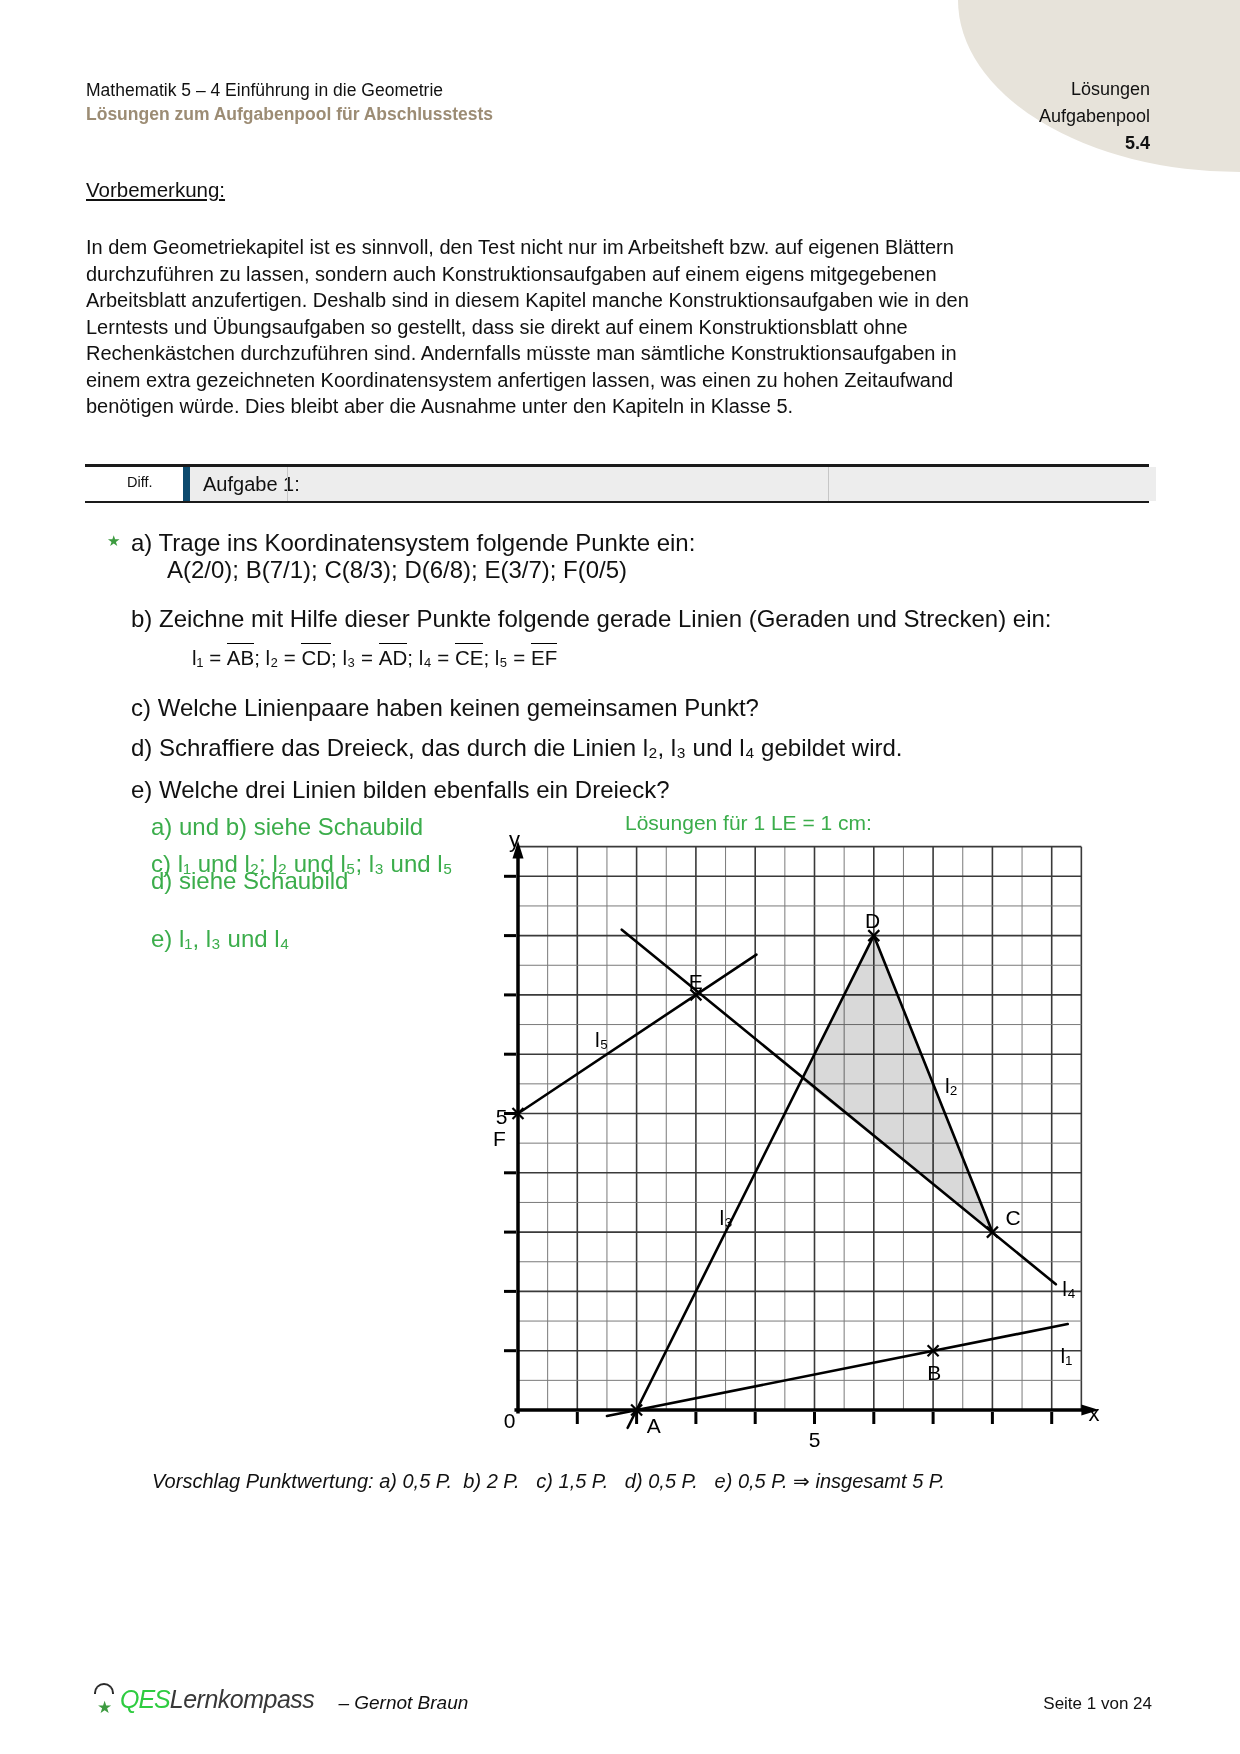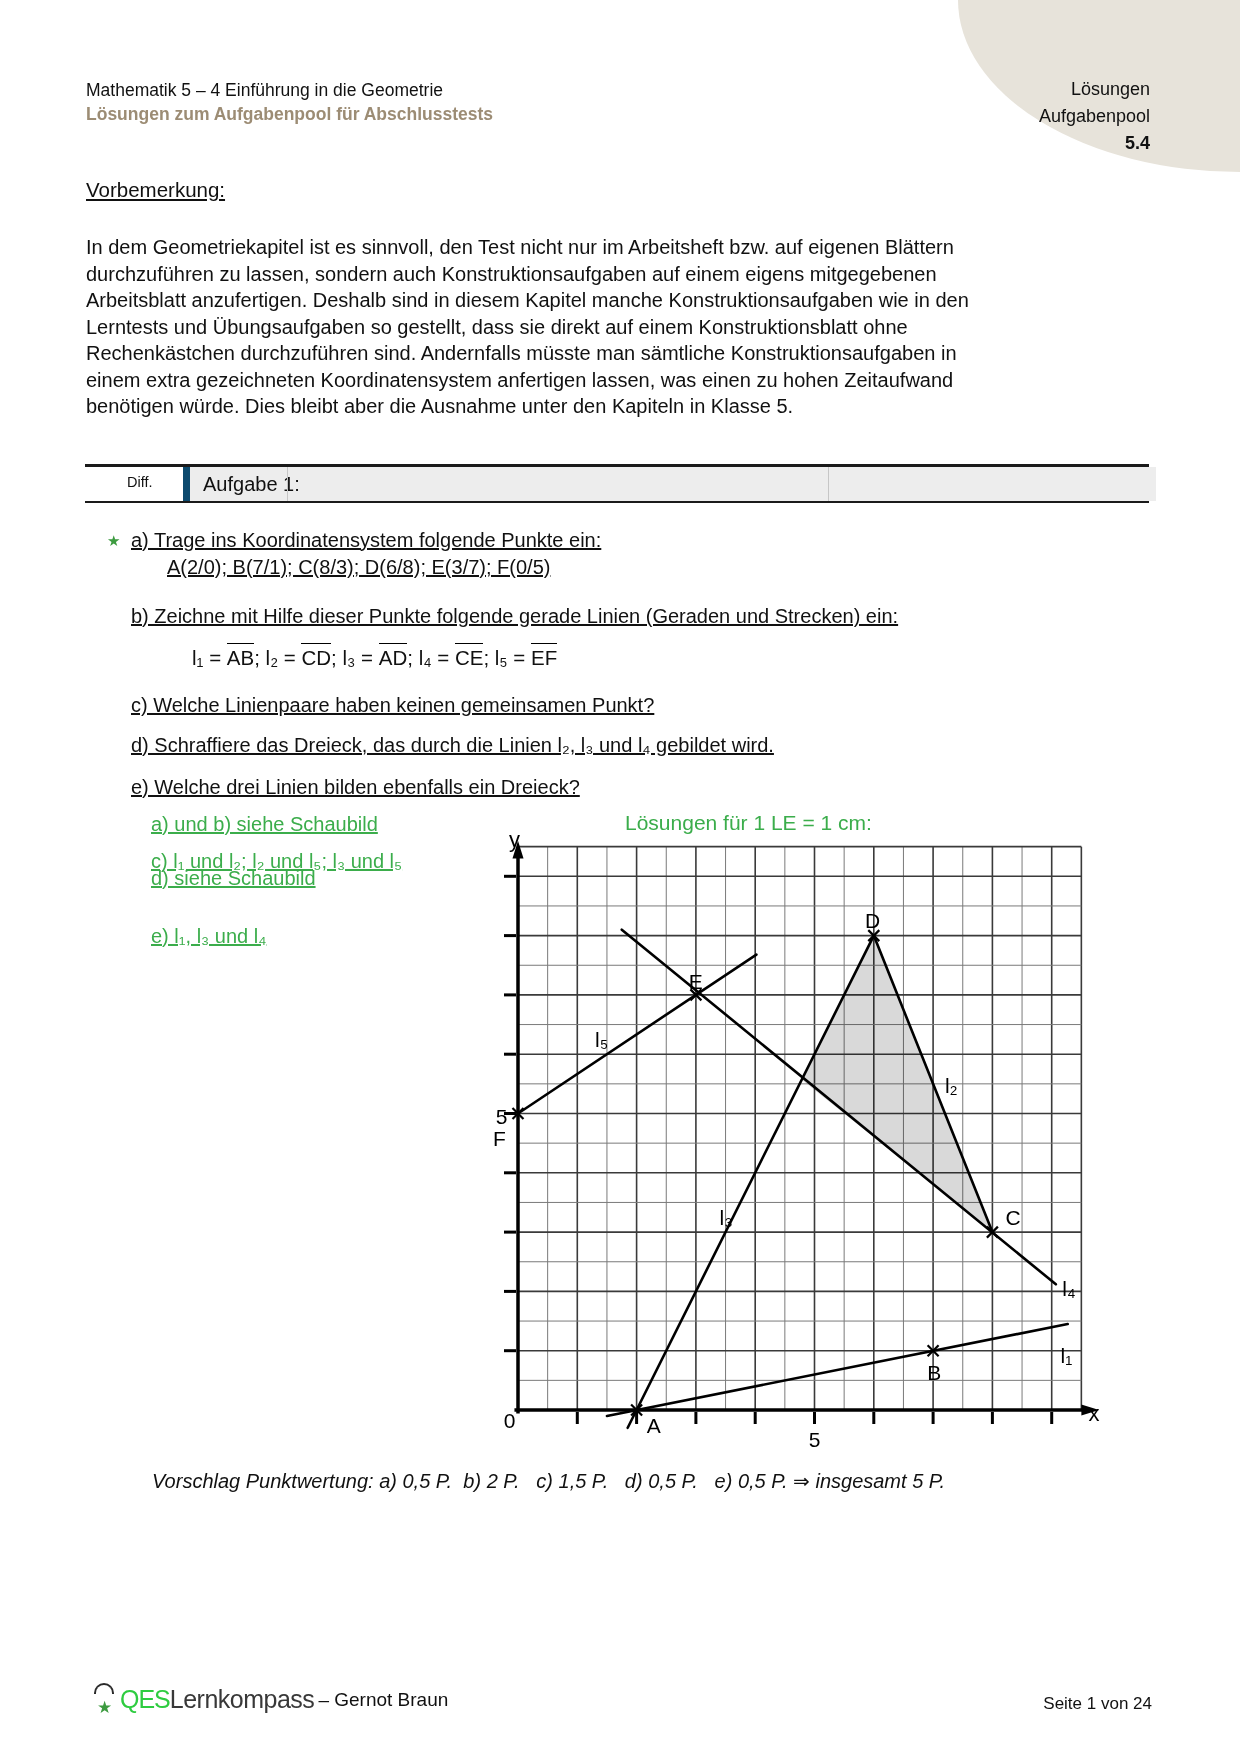--- a/index.html
+++ b/index.html
@@ -19,36 +19,36 @@
   .para{left:86px;top:222px;width:1010px;font-size:20px;line-height:26.5px;white-space:pre-line;margin-top:12px;}
   
   .rule{background:#1a1a1a;}
   .rule-top{left:85px;top:464px;width:1064px;height:2.5px;}
   .rule-bot{left:85px;top:500.5px;width:1064px;height:2px;}
   .bar-gray{left:183px;top:466.5px;width:966px;height:34px;background:var(--bar-gray);border-left:7px solid #0c4a6e;}
   .bar-gray .ttl{padding-left:13px;line-height:34px;font-size:20px;}
   .diff{left:127px;top:474px;font-size:14.5px;}
   .sep{top:466.5px;width:1px;height:34px;background:#c6c6c6;}
   
-  .titem{font-size:20px;white-space:pre;text-decoration:underline;}
+  .titem{font-size:24px;white-space:pre;}
   .star{color:var(--star-green);font-size:15px;}
   .green{color:var(--accent-green);}
   .formula{left:168px;top:643px;font-size:20.5px;margin-left:24px;}
   .formula .fpre{white-space:pre;}
   .formula .ovl{display:inline-block;border-top:1.9px solid #000;padding-top:3px;line-height:1.05;}
   
   .scoring{left:152px;top:1469px;font-size:20px;font-style:italic;white-space:pre;}
   
   .arc{left:94px;top:1683px;width:16px;height:9px;border:2px solid #2a2a2a;border-bottom:none;
        border-radius:16px 16px 0 0;}
   .fstar{left:97px;top:1697px;font-size:17px;color:var(--star-green);}
-  .logo-row{left:120px;top:1685px;display:flex;align-items:center;}
+  .logo-row{left:120px;top:1685px;display:flex;align-items:flex-end;font-style:italic;}
   .logo-q{font-size:25px;color:var(--logo-green);letter-spacing:-1px;}
   .logo-name{font-size:25px;color:#383838;letter-spacing:-0.5px;}
-  .logo-suffix{font-size:19px;color:#111;margin-left:4px;}
+  .logo-suffix{font-size:19px;color:#111;margin-left:24px;}
   .seite{right:88px;top:1694px;font-size:17px;}
   svg text{font-family:"Liberation Sans","DejaVu Sans",sans-serif;}
 </style>
 </head>
 <body>
 
 <div class="page" style="--accent-green: #3BAD4B; --star-green: #3D9B40; --logo-green: #2ECC40; --subtitle-tan: #9C8C74; --corner-beige: #E7E3DA; --bar-gray: #EDEDED;">
 
   <div class="abs corner"></div>
 

